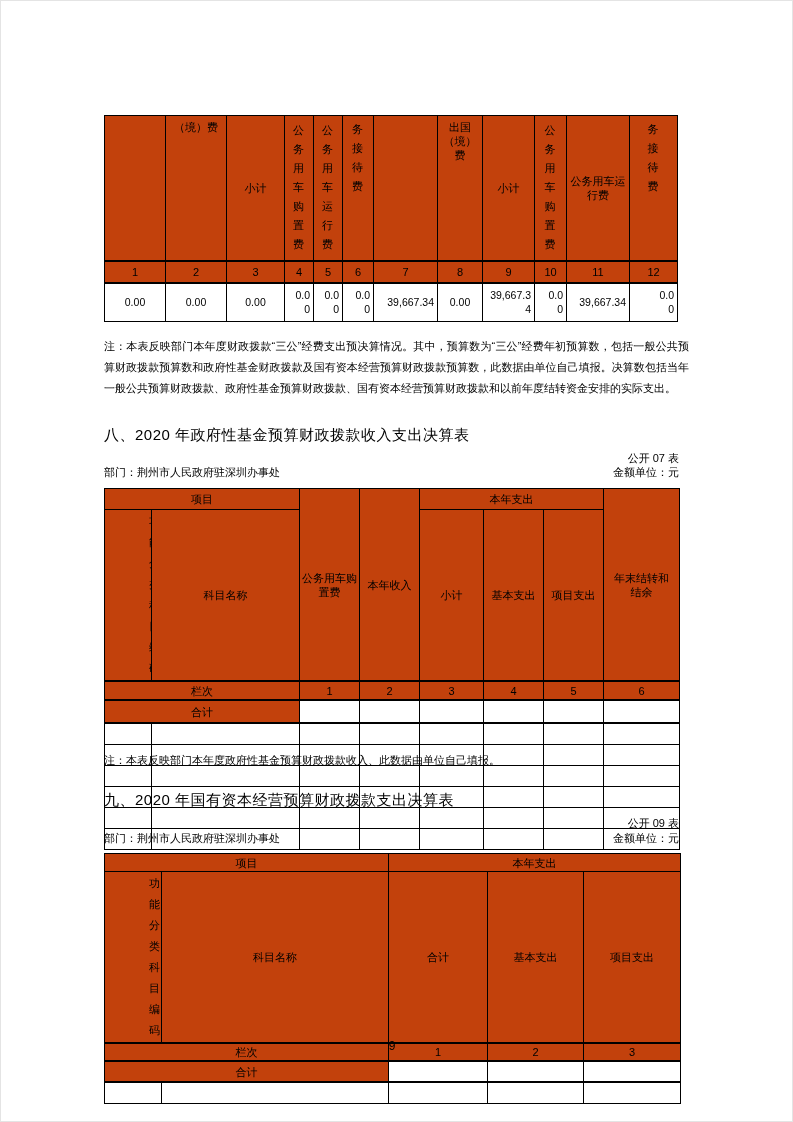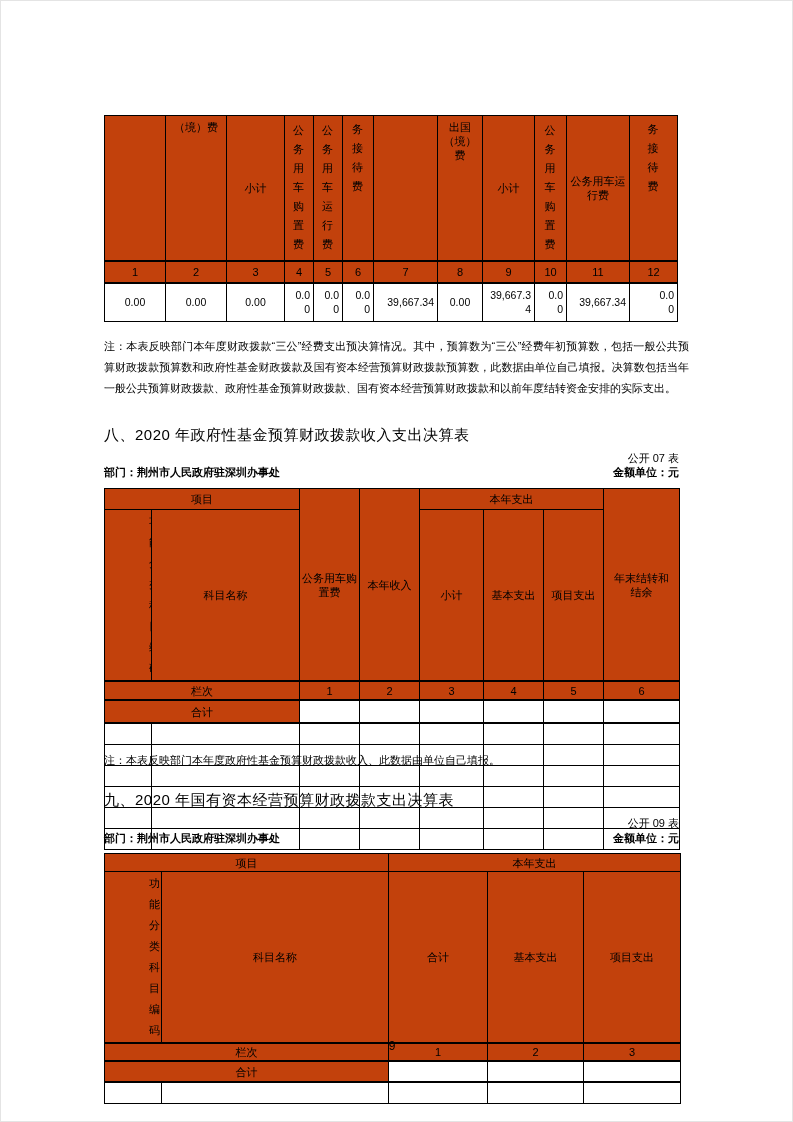--- a/index.html
+++ b/index.html
@@ -83,21 +83,20 @@
     font-size: 11px;
     text-align: right;
   }
   .meta-line {
     position: absolute;
     left: 103px;
     width: 575px;
     font-size: 11px;
     display: flex;
     justify-content: space-between;
-    font-weight: bold;
   }
   .page-num {
     position: absolute;
     left: 103px;
     width: 576px;
     text-align: center;
     font-size: 12px;
   }
 </style>
 </head>

